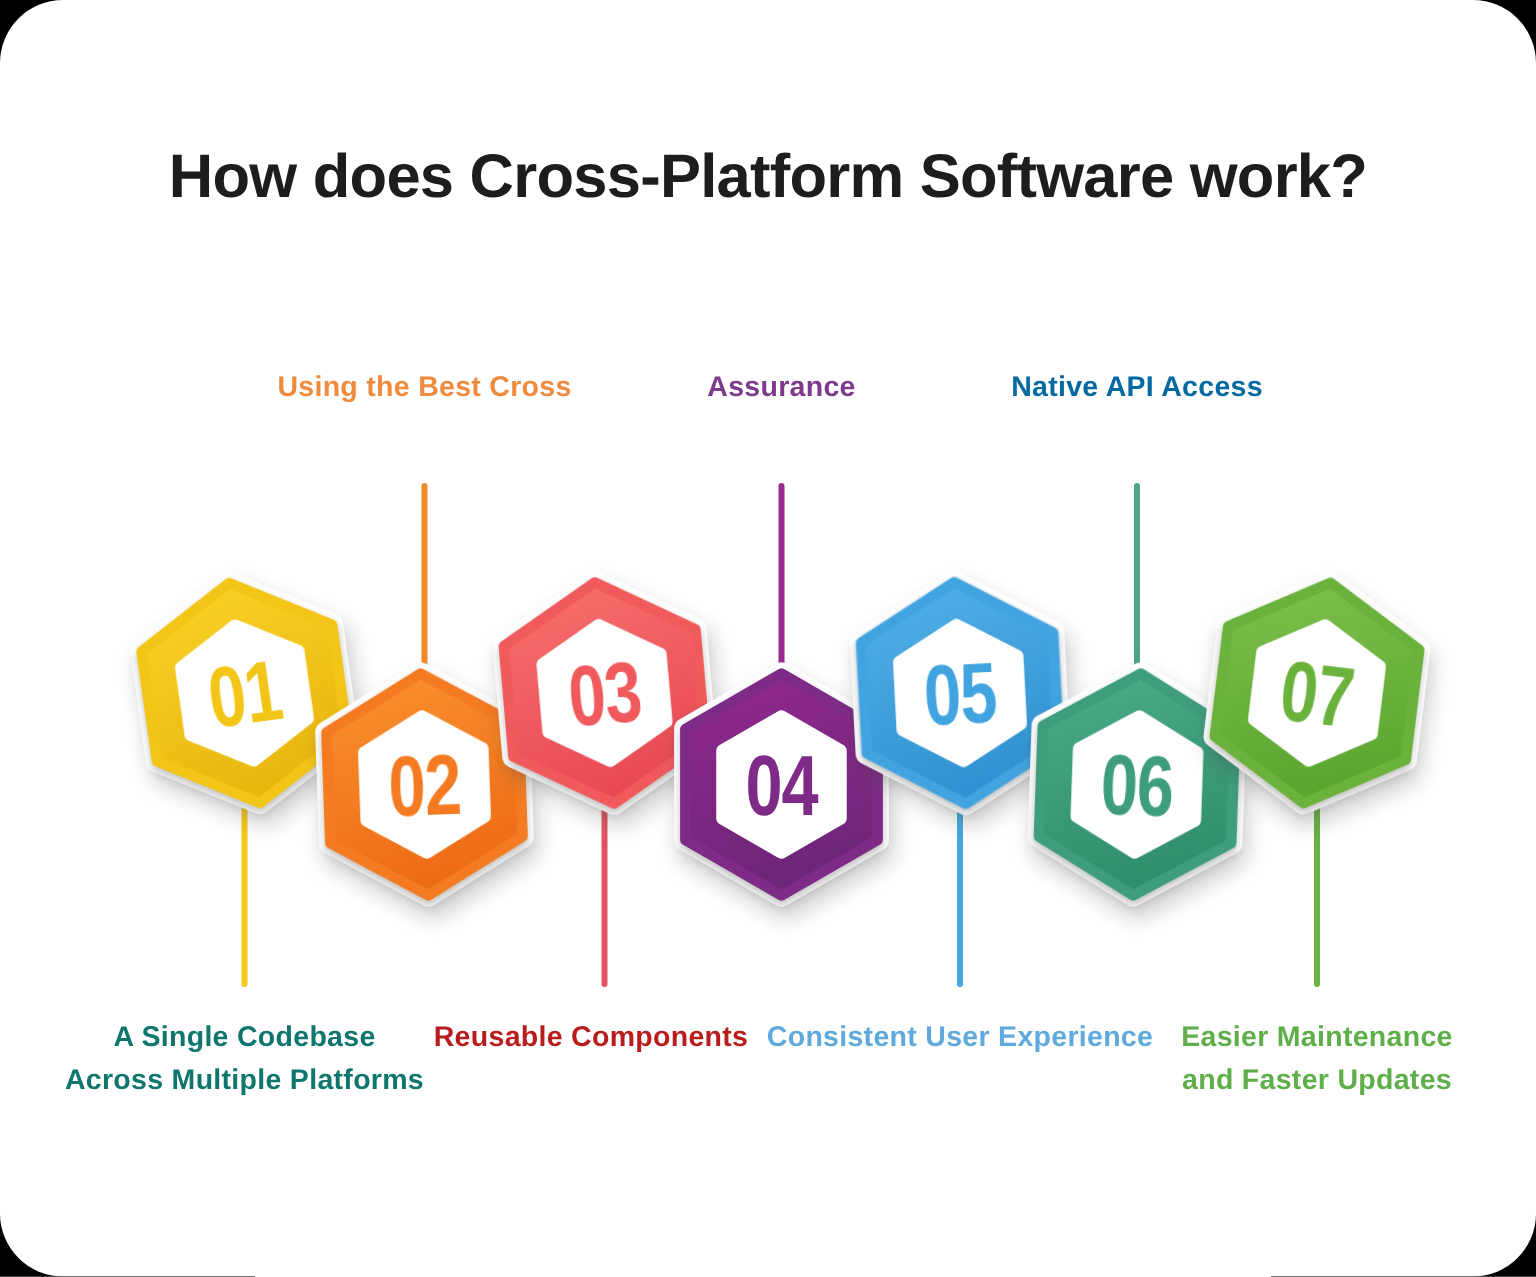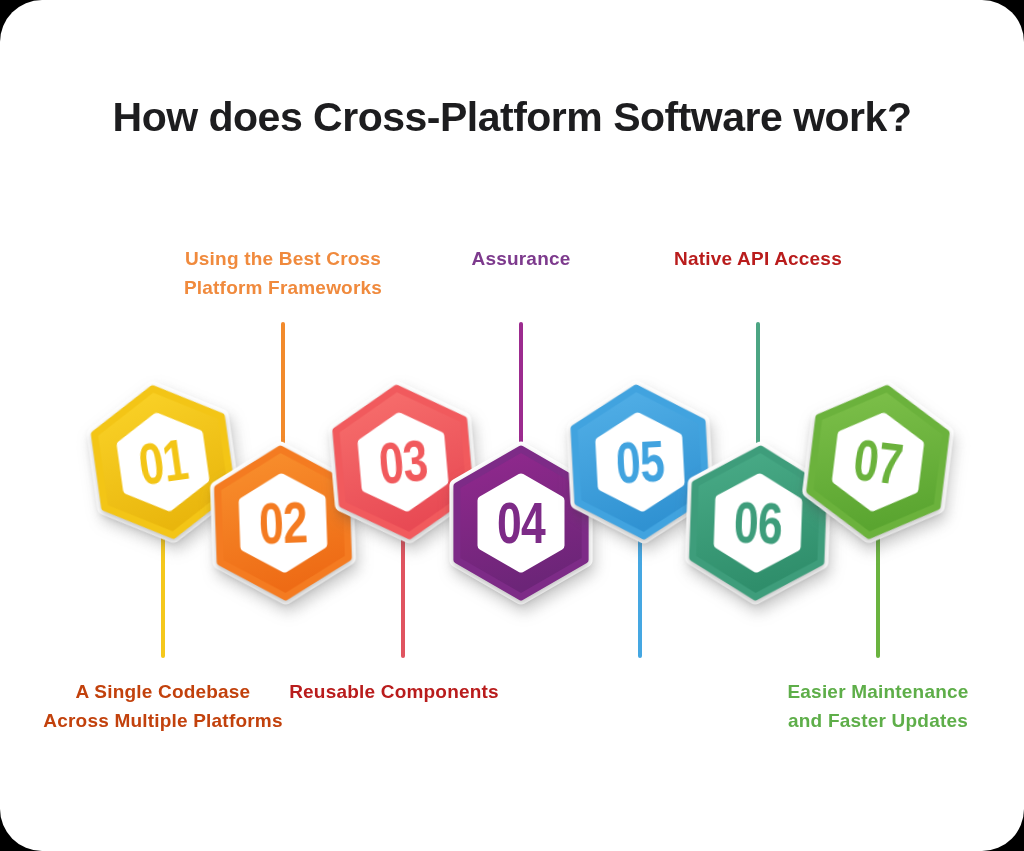--- a/index.html
+++ b/index.html
@@ -105,37 +105,37 @@
          <linearGradient id="g6" x1="0" y1="0" x2="0.25" y2="1">
            <stop offset="0" stop-color="#80C24C"></stop>
            <stop offset="1" stop-color="#5AA530"></stop>
          </linearGradient>
        </defs>
        <polygon points="0,-74 64.1,-37.0 64.1,37.0 0,74 -64.1,37.0 -64.1,-37.0" fill="#fff" stroke="#fff" stroke-width="15" stroke-linejoin="round"></polygon>
        <polygon class="hex-ring" points="0,-74 64.1,-37.0 64.1,37.0 0,74 -64.1,37.0 -64.1,-37.0" fill="url(#g6)" stroke="#6BB23C" stroke-width="7" stroke-linejoin="round"></polygon>
        <polygon points="0,-45 39.0,-22.5 39.0,22.5 0,45 -39.0,22.5 -39.0,-22.5" fill="#fff" stroke="#fff" stroke-width="9" stroke-linejoin="round"></polygon>
        <text class="hex-num" transform="scale(0.78 1)" y="20" text-anchor="middle" fill="#6BB23C">07</text>
      </svg>
-      <div class="step-label" style="left: 163px; color: #c2410c; top: 677px;">
+      <div class="step-label" style="left: 163px; color: #0f766e; top: 677px;">
         <div>A Single Codebase</div>
         <div>Across Multiple Platforms</div>
       </div>
       <div class="step-label" style="left: 283px; color: rgb(240, 138, 61); top: 244px;">
         <div>Using the Best Cross</div>
-        <div>Platform Frameworks</div>
       </div>
       <div class="step-label" style="left: 394px; color: #b91c1c; top: 677px;">
         <div>Reusable Components</div>
       </div>
       <div class="step-label" style="left: 521px; color: rgb(125, 58, 141); top: 244px;">
         <div>Assurance</div>
       </div>
       <div class="step-label" style="left: 640px; color: rgb(95, 169, 220); top: 677px;">
+        <div>Consistent User Experience</div>
       </div>
-      <div class="step-label" style="left: 758px; color: #b91c1c; top: 244px;">
+      <div class="step-label" style="left: 758px; color: #0369a1; top: 244px;">
         <div>Native API Access</div>
       </div>
       <div class="step-label" style="left: 878px; color: rgb(94, 174, 73); top: 677px;">
         <div>Easier Maintenance</div>
         <div>and Faster Updates</div>
       </div>
     </div>
 </div>
 
 </body></html>

